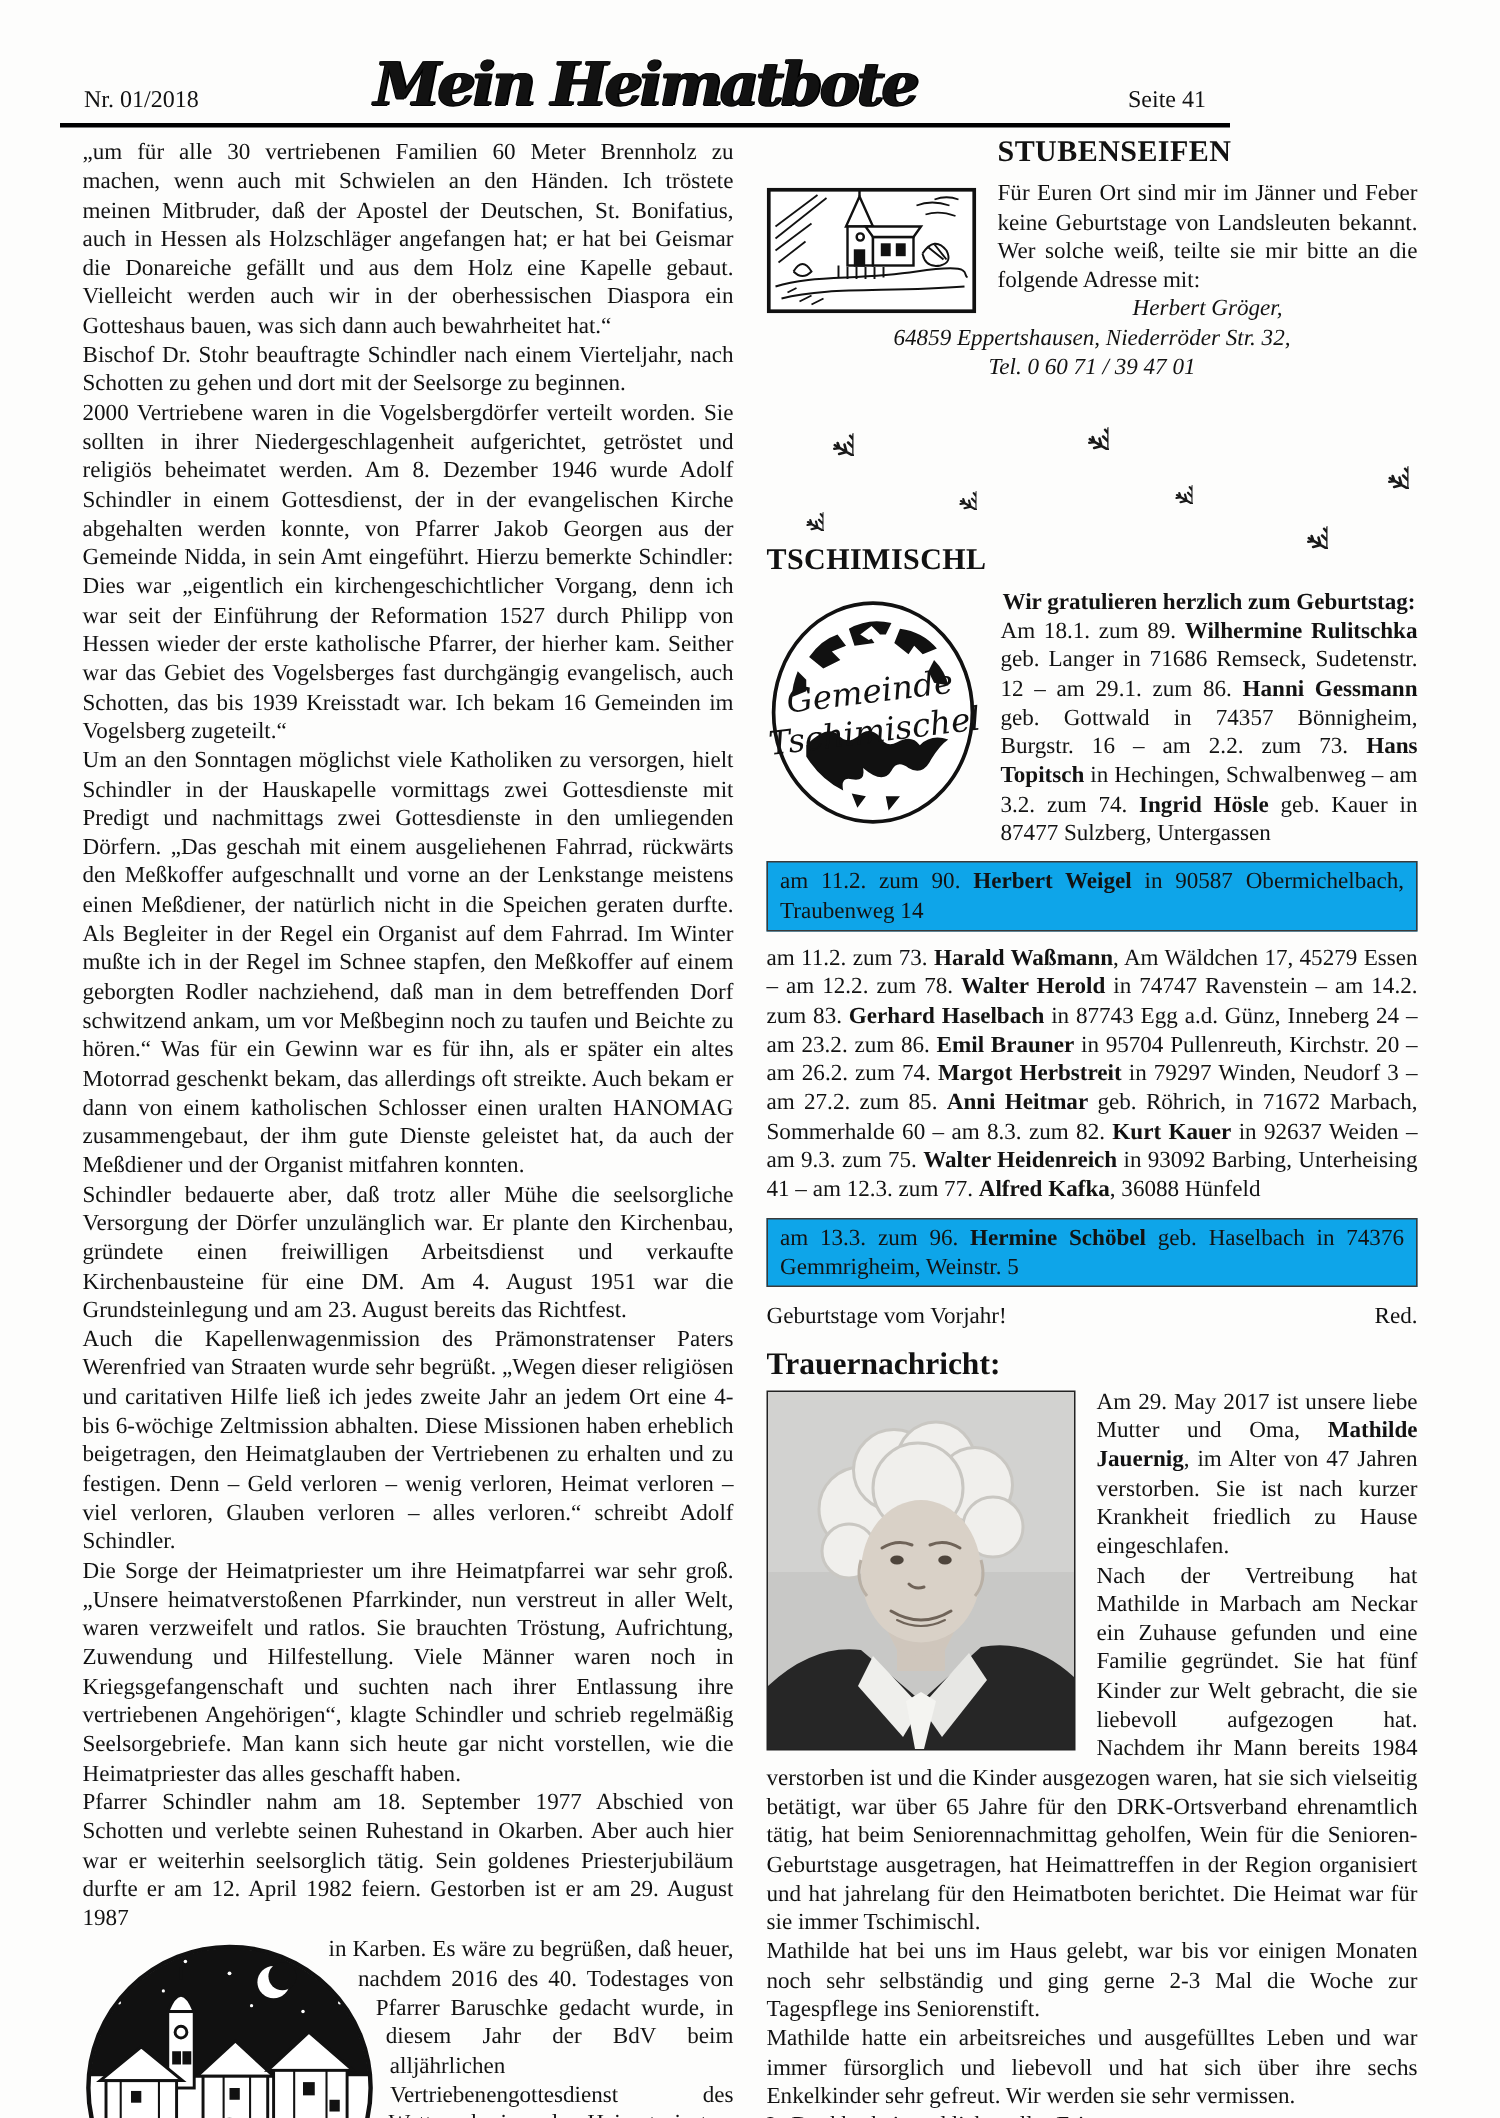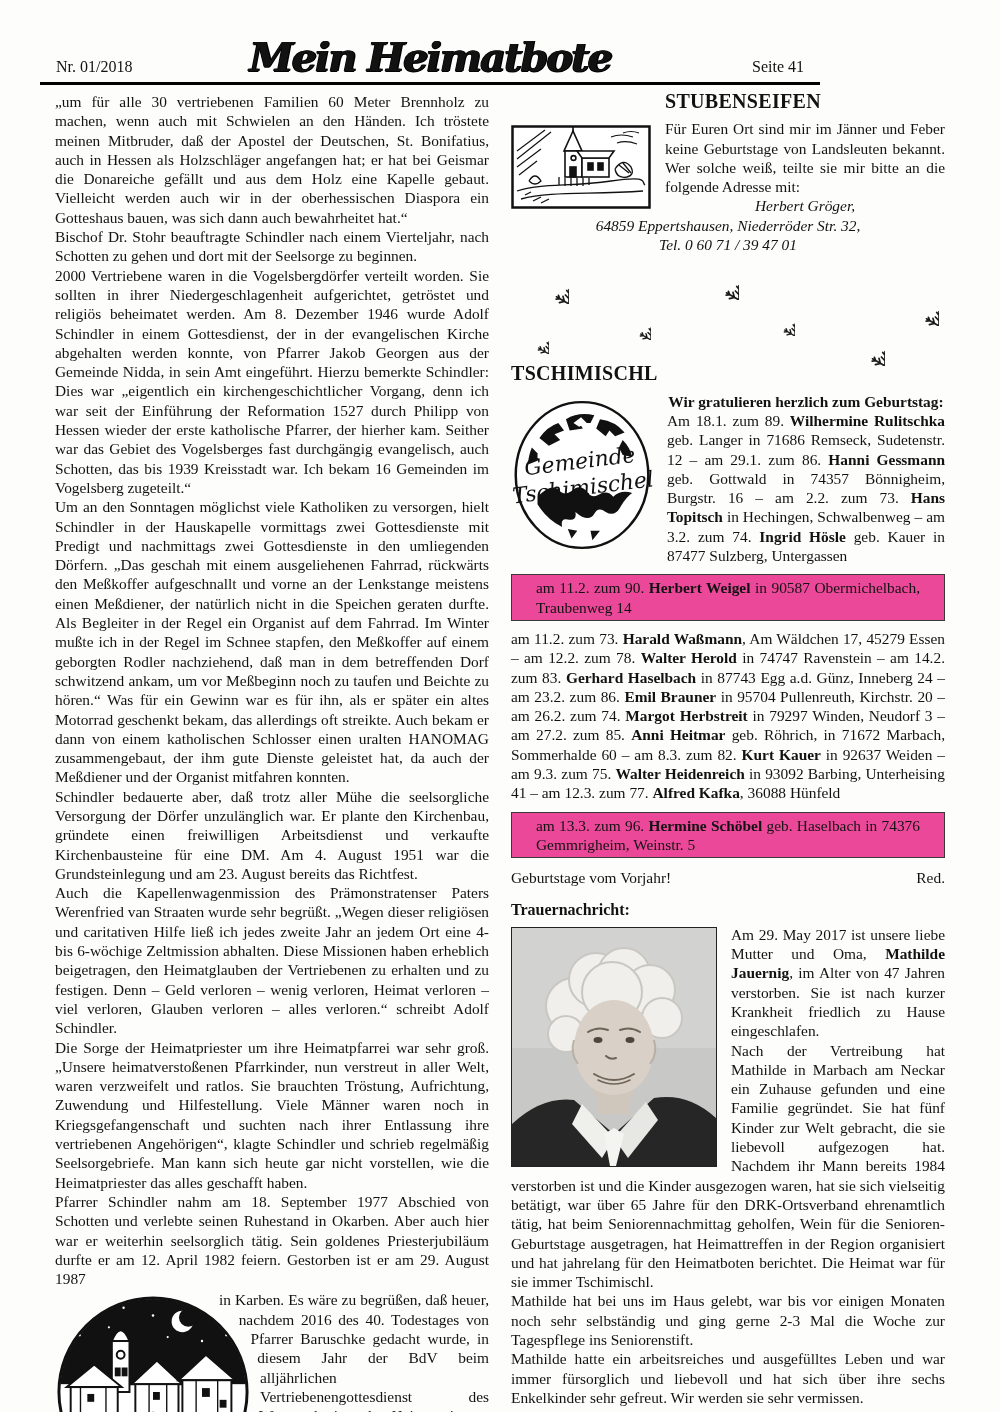--- a/index.html
+++ b/index.html
@@ -33,25 +33,25 @@
   
   .stub .church-fig{float:left;width:140px;height:84px;margin:6px 14px 4px 0;}
   .addr{line-height:19.3px;}
   .flakes{position:relative;height:104px;margin:4px 0 2px 0;}
   .flake{position:absolute;width:36px;height:36px;}
   .flake.small{width:30px;height:30px;}
   .tsch-head{margin-left:158px;margin-bottom:6px;}
   .stamp-fig{float:left;width:142px;height:162px;margin:2px 14px 2px 0;}
   .greet{font-weight:bold;text-align:center;}
   .gbox{
-    clear:both;border:1.5px solid #3a3a3a;background:#ec4899;
-    padding:3px 24px;margin:9px 0 8px 0;
+    clear:both;border:1.5px solid #3a3a3a;background:#0ea5e9;
+    padding:3px 8px;margin:9px 0 8px 0;
   }
   .vorjahr{display:flex;justify-content:space-between;margin:10px 0 12px 0;}
-  .trauer-title{font-weight:bold;text-align:left;margin:0 0 6px 0;font-size:16px;}
+  .trauer-title{font-weight:bold;text-align:left;margin:0 0 6px 0;font-size:21px;}
   .photo-fig{float:left;width:206px;height:240px;margin:2px 14px 4px 0;border:1px solid #222;box-sizing:border-box;}
   svg{display:block;width:100%;height:100%;}
   .defs{position:absolute;width:0;height:0;overflow:hidden;}
 </style>
 </head>
 <body>
 
 <svg class="defs" aria-hidden="true">
   <symbol id="snowflake" viewBox="-20 -20 40 40">
     <g stroke="#1a1a1a" stroke-width="1.9" fill="none" stroke-linecap="round">

